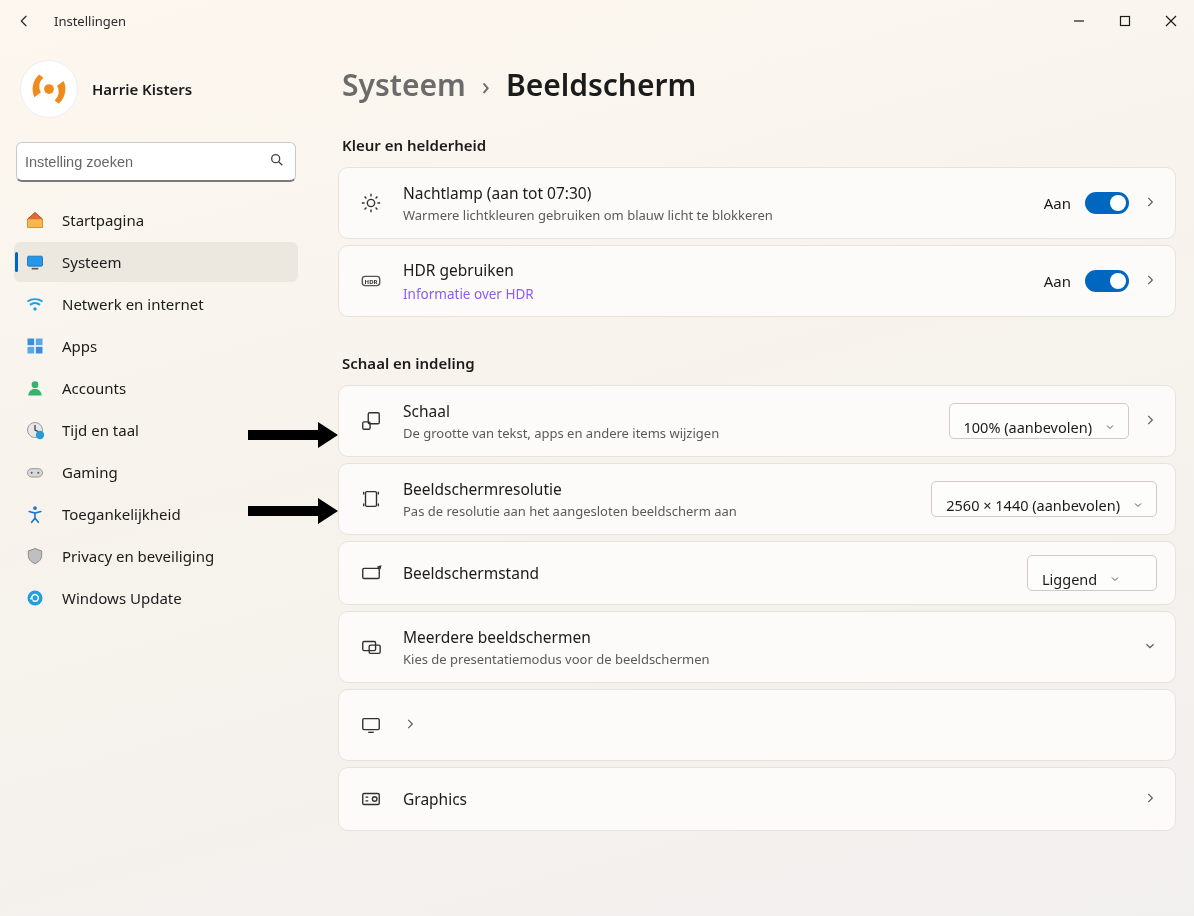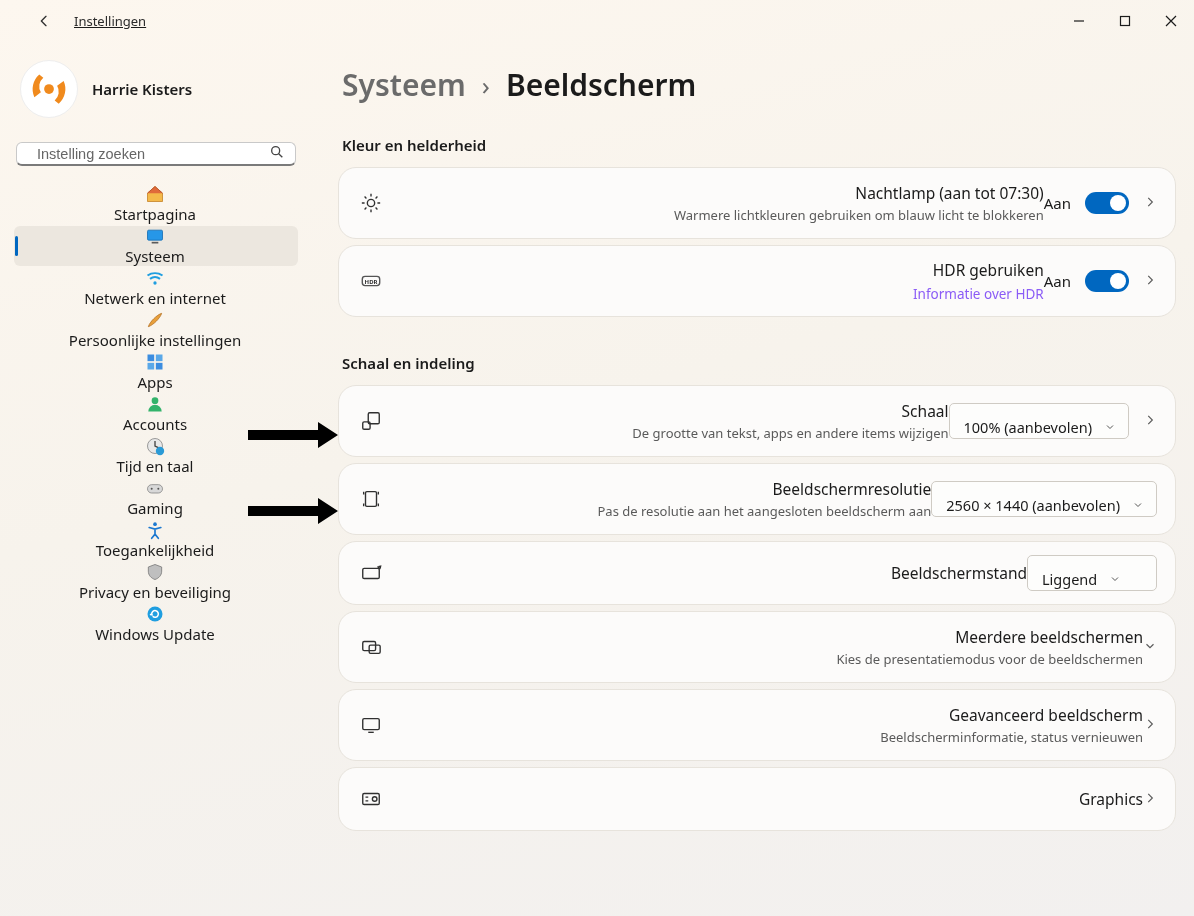--- a/index.html
+++ b/index.html
@@ -8,22 +8,21 @@
     font-family: "Segoe UI", system-ui, sans-serif;
     background: linear-gradient(165deg, #fdf7ef 0%, #f7f3ec 45%, #f2f0ef 100%);
     color: #1b1b1b;
   }
 
   
   .titlebar {
     height: 42px;
     display: flex;
     align-items: center;
-    padding-left: 24px;
-    text-decoration: underline;
+    padding-left: 4px;
   }
   .back-btn {
     width: 40px; height: 36px;
     display: flex; align-items: center; justify-content: center;
     border-radius: 4px;
     cursor: default;
   }
   .back-btn svg { width: 16px; height: 16px; stroke:#303030; }
   .app-title { font-size: 13px; margin-left: 10px; color: #2b2b2b; }
   .win-controls { margin-left: auto; display: flex; }
@@ -45,43 +44,42 @@
     background: #fff;
     display:flex; align-items:center; justify-content:center;
     border:1px solid #eee;
   }
   .avatar svg { width:52px; height:52px; }
   .profile .name { font-weight: 600; font-size: 15px; }
 
   
   .search {
     display:flex; align-items:center;
-    height: 24px;
+    height: 40px;
     background:#fff;
     border:1px solid #c9c9c9;
     border-bottom: 2px solid #7a7a7a;
     border-radius: 6px;
-    padding: 0 10px 0 20px;
+    padding: 0 10px 0 8px;
     margin: 4px 8px 18px 2px;
   }
   .search input {
     border:none; outline:none; flex:1; font-size:14.5px;
     background:transparent; color:#333;
   }
   .search input::placeholder { color:#666; }
   .search svg { width:16px; height:16px; stroke:#444; stroke-width:2; fill:none; }
 
   
   .nav { display:flex; flex-direction:column; gap:2px; margin-right: 6px; }
   .nav-item {
-    display:flex; align-items:center; 
+    display:flex; align-items:center; gap:16px;
     height:40px; padding:0 12px 0 10px;
     border-radius:6px; font-size:15px;
     position:relative;
-    flex-direction:column;
   }
   .nav-item.selected { background:#ece7df; }
   .nav-item.selected::before {
     content:""; position:absolute; left:1px; top:10px; bottom:10px;
     width:3px; background:#0067c0; border-radius:2px;
   }
   .nav-item .icon-slot {
     width:22px; height:22px; display:flex; align-items:center; justify-content:center;
   }
   .nav-item .icon-slot svg { width:20px; height:20px; }
@@ -92,23 +90,22 @@
   .breadcrumb .sep  { font-size:26px; color:#6b6b6b; }
   .breadcrumb .lvl2 { font-size:30px; font-weight:600; color:#1b1b1b; }
 
   
   .section-h { font-size:15px; font-weight:600; padding:6px 4px 12px 4px; }
 
   
   .card {
     background:#fcfbfa;
     border:1px solid #e7e3dc;
-    border-radius:18px;
+    border-radius:10px;
     margin-bottom:6px;
-    text-align:right;
   }
   .row {
     display:flex; align-items:center;
     min-height:70px;
     padding: 12px 18px 12px 18px;
   }
   .row .ricon {
     width:28px; display:flex; justify-content:center; margin-right:18px;
   }
   .row .ricon svg { width:22px; height:22px; stroke:#303030; stroke-width:1.5; fill:none; }
@@ -233,28 +230,20 @@
               <path d="M3 9a16 16 0 0 1 18 0" fill="none" stroke="#1f9ee0" stroke-width="2.5"></path>
               <path d="M6 13a10 10 0 0 1 12 0" fill="none" stroke="#1f9ee0" stroke-width="2.5"></path>
               <circle cx="12" cy="18" r="2" fill="#1f9ee0"></circle>
             </svg>
         </span>
         <span>Netwerk en internet</span>
       </div>
       <div class="nav-item">
         <span class="icon-slot">
           <svg viewBox="0 0 24 24">
-              <path d="M4 20c2-6 10-14 16-16-2 6-10 14-16 16z" fill="#e9a03a" stroke="#b6752a"></path>
-            </svg>
-        </span>
-        <span>Persoonlijke instellingen</span>
-      </div>
-      <div class="nav-item">
-        <span class="icon-slot">
-          <svg viewBox="0 0 24 24">
               <rect x="3" y="3" width="8" height="8" fill="#3c8de0"></rect>
               <rect x="13" y="3" width="8" height="8" fill="#5aa8e8"></rect>
               <rect x="3" y="13" width="8" height="8" fill="#5aa8e8"></rect>
               <rect x="13" y="13" width="8" height="8" fill="#3c8de0"></rect>
             </svg>
         </span>
         <span>Apps</span>
       </div>
       <div class="nav-item">
         <span class="icon-slot">
@@ -463,24 +452,20 @@
 
 
     <div class="card">
       <div class="row">
         <span class="ricon">
           <svg viewBox="0 0 24 24">
               <rect x="3" y="5" width="18" height="12" rx="1.5"></rect>
               <path d="M9 20h6"></path>
             </svg>
         </span>
-        <div class="texts">
-          <div class="title">Geavanceerd beeldscherm</div>
-          <div class="sub">Beeldscherminformatie, status vernieuwen</div>
-        </div>
         <div class="trail">
           <span class="chev"><svg viewBox="0 0 24 24">
                 <path d="M9 5l7 7-7 7"></path>
               </svg></span>
         </div>
       </div>
     </div>
 
     <div class="card">
       <div class="row" style="min-height:62px">

